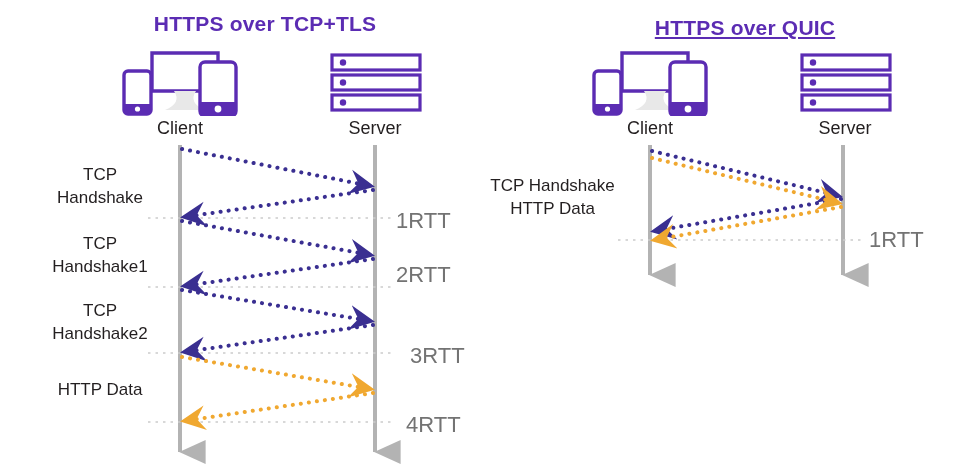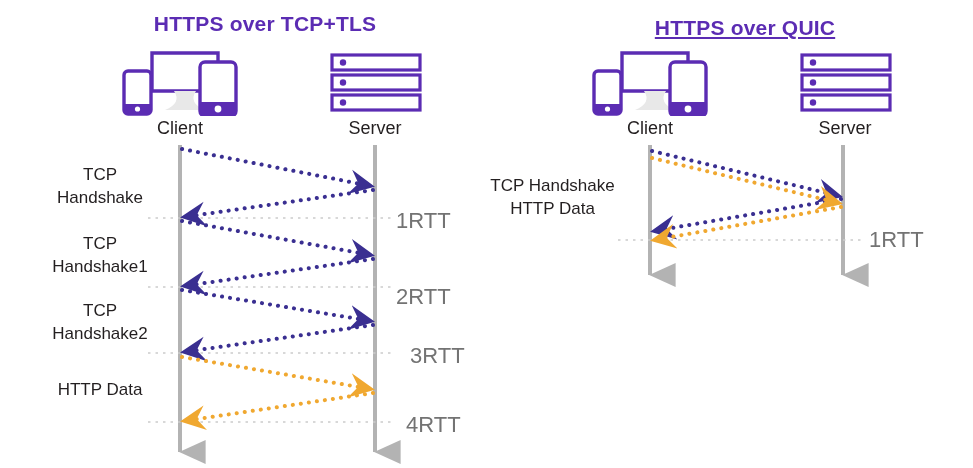--- a/index.html
+++ b/index.html
@@ -60,21 +60,21 @@
   #msg-l4 { left: 30px;  top: 378px; width: 140px; }
   #msg-r1 { left: 465px; top: 174px; width: 175px; }
 
   .rtt-label {
     position: absolute;
     font-size: 22px;
     color: #737373;
     white-space: nowrap;
   }
   #rtt-l1 { left: 396px; top: 208px; }
-  #rtt-l2 { left: 396px; top: 284px; }
+  #rtt-l2 { left: 396px; top: 262px; }
   #rtt-l3 { left: 410px; top: 343px; }
   #rtt-l4 { left: 406px; top: 412px; }
   #rtt-r1 { left: 869px; top: 227px; }
 
   .icon-box { position: absolute; }
   #icon-client-left  { left: 122px; top: 50px; width: 116px; height: 66px; }
   #icon-server-left  { left: 330px; top: 53px; width: 92px;  height: 60px; }
   #icon-client-right { left: 592px; top: 50px; width: 116px; height: 66px; }
   #icon-server-right { left: 800px; top: 53px; width: 92px;  height: 60px; }
 </style>

